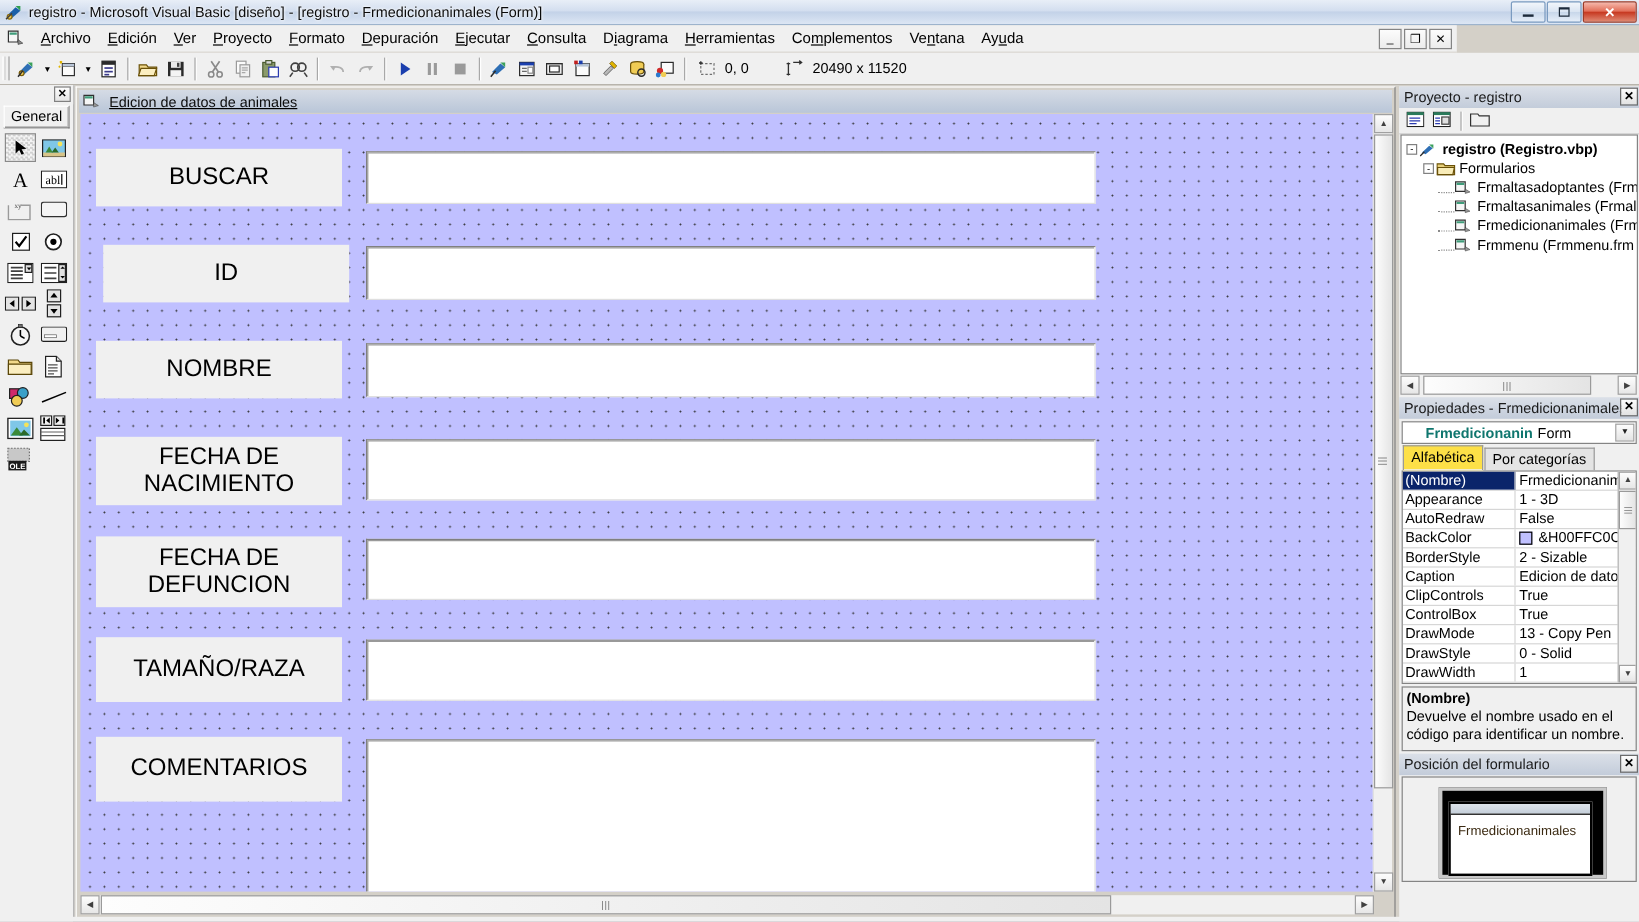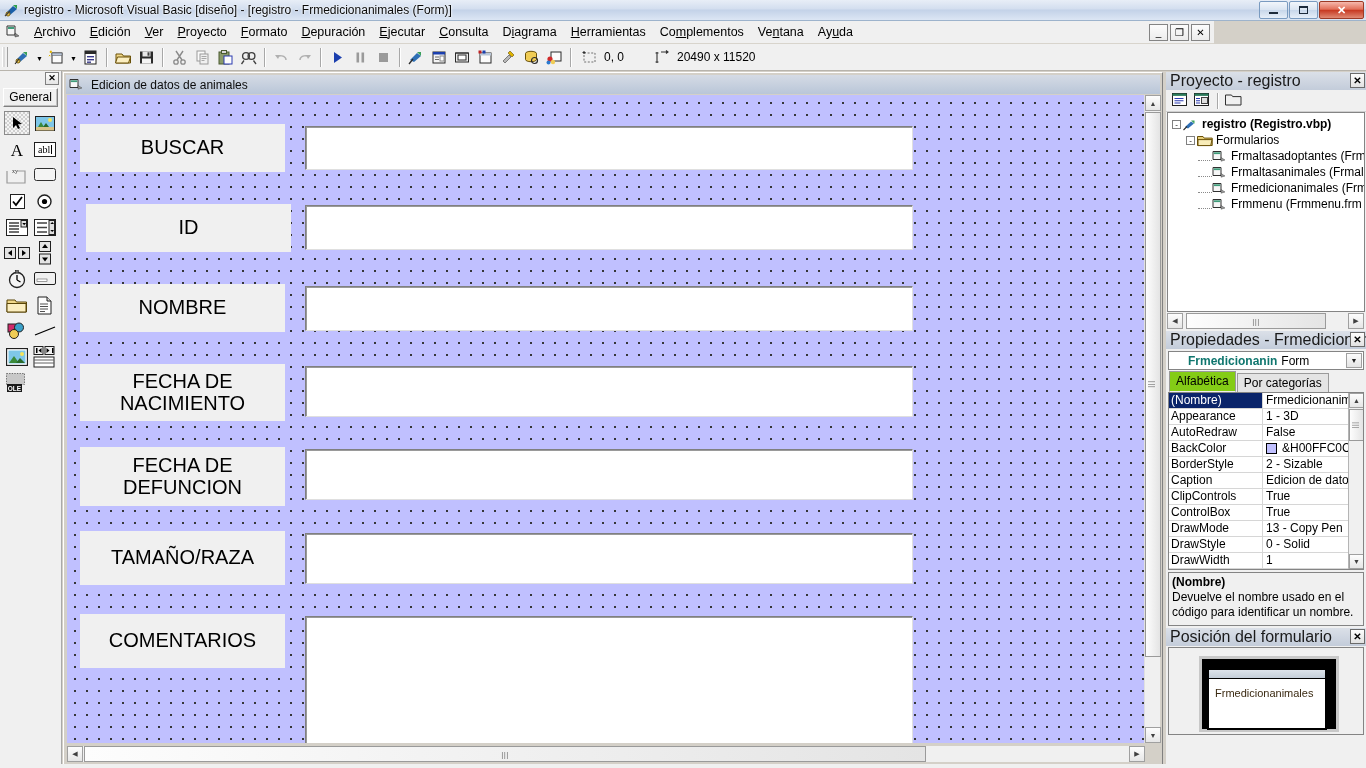--- a/index.html
+++ b/index.html
@@ -116,21 +116,21 @@
 
   
   .designer-frame {
     position: absolute; left: 63px; top: 72px; width: 1100px; height: 694px;
     background: #d4d0c8; border: 1px solid #808080;
     border-top-color: #fff; border-left-color: #fff;
   }
   .designer-caption {
     position: absolute; left: 2px; top: 2px; width: 1094px; height: 19px;
     background: linear-gradient(to bottom,#d5dbe5 0%,#b9c6d8 100%);
-    display: flex; align-items: center; padding-left: 3px;
+    display: flex; align-items: center; padding-left: 3px; text-decoration: underline;
   }
   .designer-caption .cap-icon { width: 15px; height: 13px; margin-right: 7px; position: relative; }
   .designer-caption .cap-text { font-size: 12px; color: #0c0c0c; }
 
   .form-canvas {
     position: absolute; left: 3px; top: 22px; width: 1078px; height: 648px;
     background-color: #c0c0ff;
     background-image:
       radial-gradient(circle, #303030 0.7px, transparent 0.9px);
     background-size: 12px 12px;
@@ -173,21 +173,21 @@
     font-size: 8px; color: #707070; letter-spacing: 0.5px;
   }
 
   
   .dock { position: absolute; left: 1166px; top: 72px; width: 200px; height: 696px; background: #f0f0f0; }
 
   .panel-head {
     height: 18px; background: linear-gradient(to bottom,#dbe0e8,#c3ccda);
     display: flex; align-items: center; padding-left: 4px; position: relative;
   }
-  .panel-head .ph-text { font-size: 16px; color: #1a1a1a; white-space: nowrap; overflow: hidden; }
+  .panel-head .ph-text { font-size: 12px; color: #1a1a1a; white-space: nowrap; overflow: hidden; }
   .ph-close {
     position: absolute; right: 1px; top: 1px; width: 15px; height: 15px;
     border: 1px solid #6b6b6b; background: linear-gradient(to bottom,#fdfdfd,#e2e2e2);
     font-size: 10px; font-weight: bold; line-height: 13px; text-align: center; color: #000;
   }
 
   .proj-toolbar {
     height: 22px; background: #f0f0f0; display: flex; align-items: center; padding: 0 3px;
     border-bottom: 1px solid #d0d0d0;
   }
@@ -223,21 +223,21 @@
     position: absolute; right: 1px; top: 1px; width: 16px; height: 15px;
     background: linear-gradient(to bottom,#fcfcfc,#e4e4e4); border: 1px solid #a0a0a0;
     font-size: 7px; text-align: center; line-height: 13px; color: #202020;
   }
 
   .prop-tabs { display: flex; align-items: flex-end; height: 20px; padding-left: 3px; margin-top: 2px; }
   .prop-tab {
     font-size: 12px; padding: 2px 6px 2px 6px; background: #f0f0f0;
     border: 1px solid #9a9a9a; border-bottom: none; margin-right: 1px; color: #000;
   }
-  .prop-tab.active { background: #84cc16; padding-bottom: 3px; position: relative; z-index: 2; border-bottom: 1px solid #f0f0f0; }
+  .prop-tab.active { background: #fde047; padding-bottom: 3px; position: relative; z-index: 2; border-bottom: 1px solid #f0f0f0; }
   .prop-tab.inactive { background: #e4e4e4; margin-top: 5px; }
 
   .prop-grid {
     margin: 0 2px; height: 178px; border: 1px solid #848484; background: #fff;
     overflow: hidden; position: relative;
   }
   .prop-row { display: flex; height: 16px; font-size: 12px; border-bottom: 1px solid #d6d6d6; }
   .prop-key {
     width: 94px; padding-left: 2px; border-right: 1px solid #d6d6d6;
     white-space: nowrap; overflow: hidden; line-height: 15px; color: #000;

